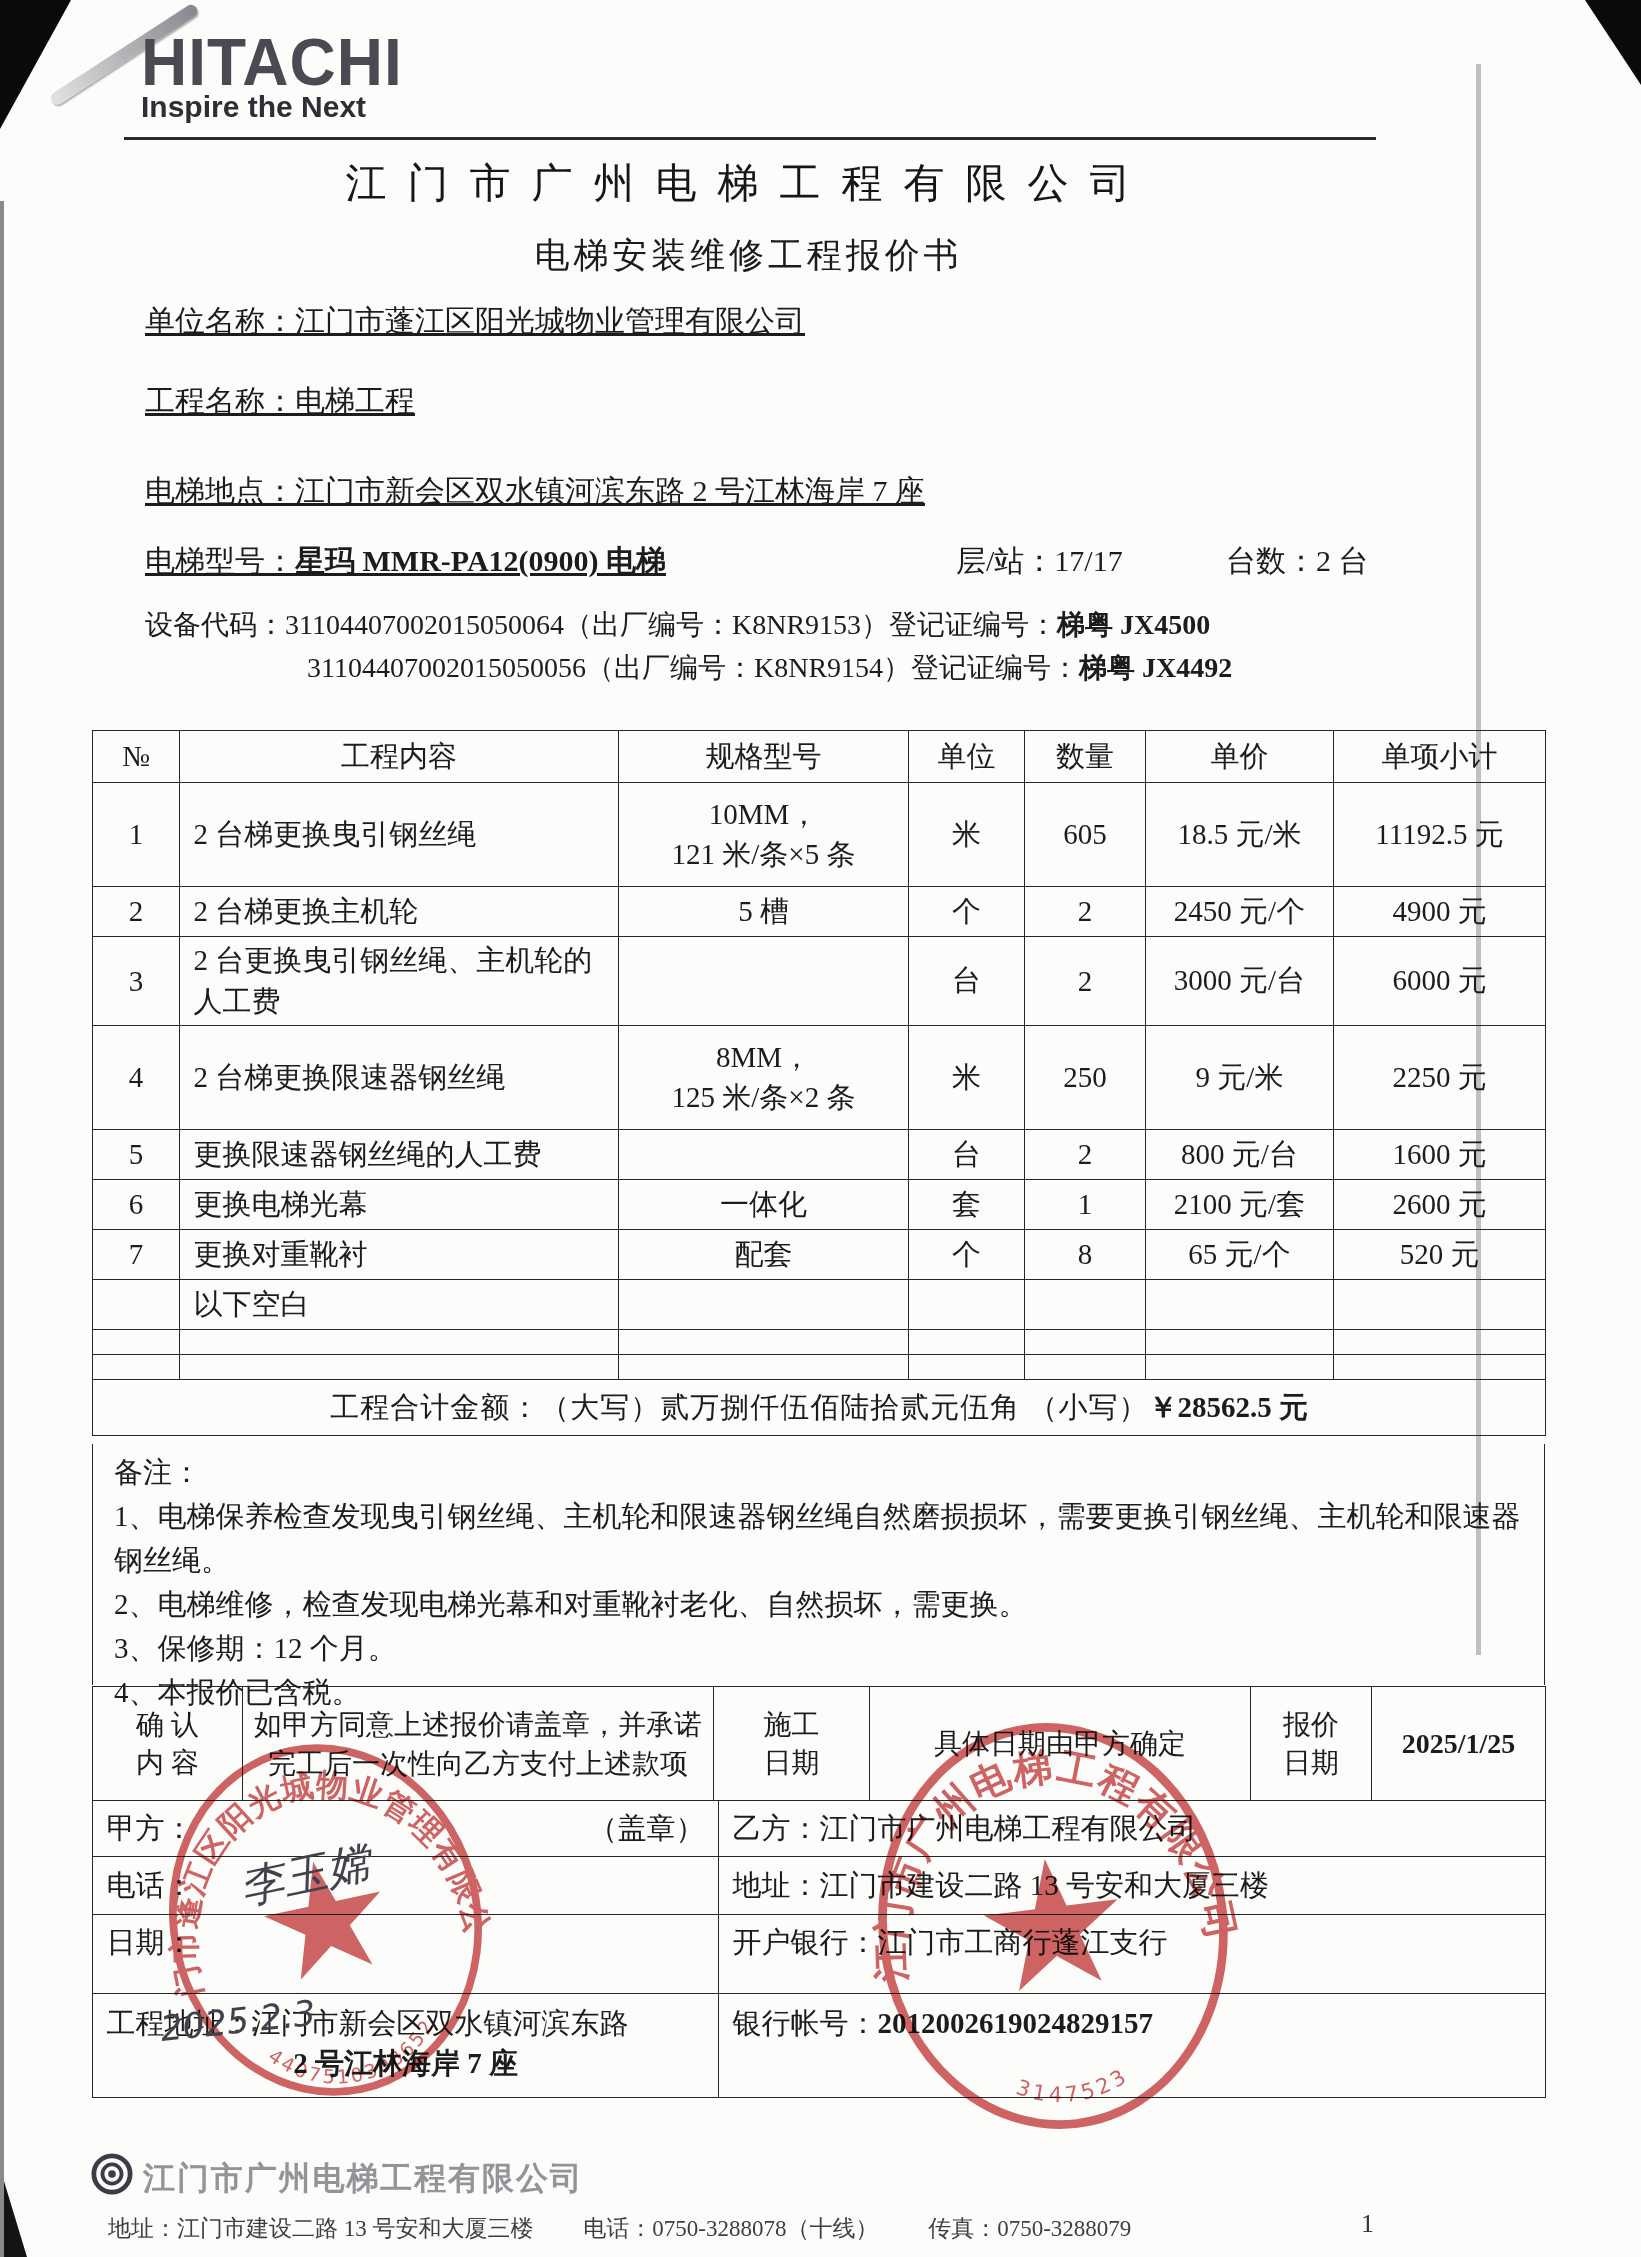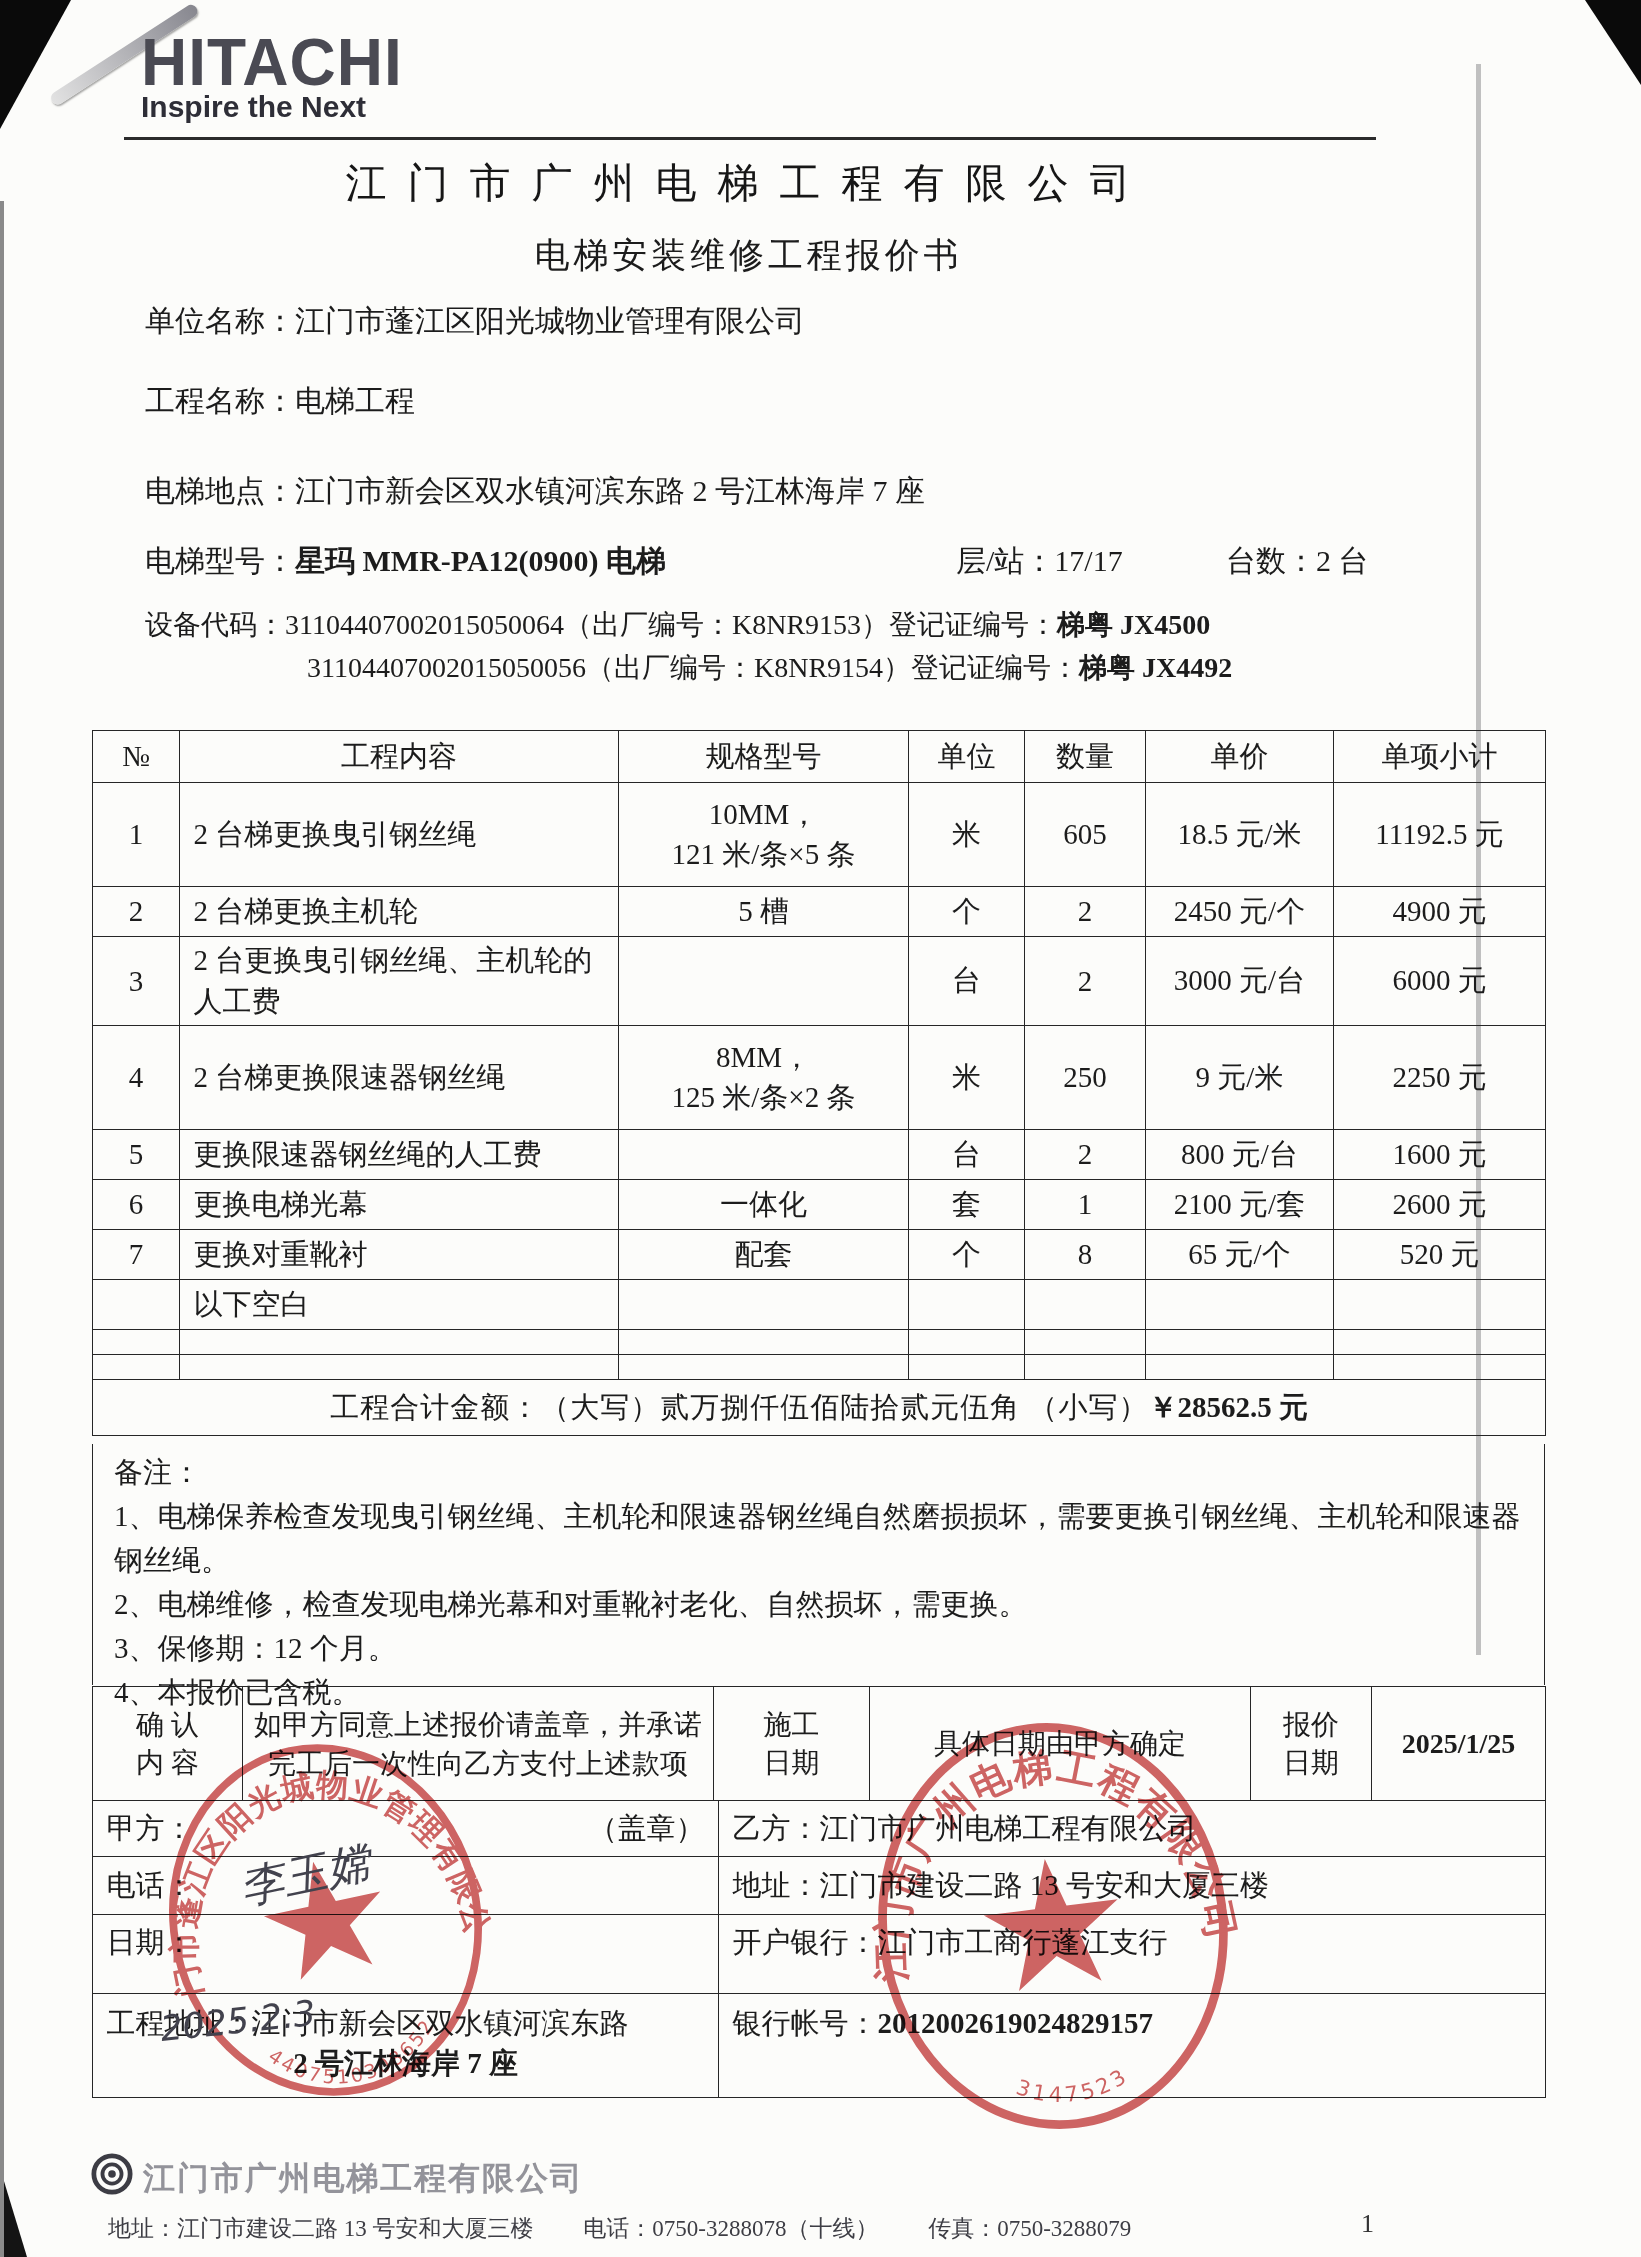--- a/index.html
+++ b/index.html
@@ -26,21 +26,21 @@
   .swoosh{left:52px;top:95px;width:172px;height:12.6px;border-radius:7.7px;
           background:linear-gradient(90deg,#e2e2e2,#87878f);transform:rotate(-33deg);
           transform-origin:left center;box-shadow:0 1.9px 1.9px rgba(0,0,0,.35);}
   .header-rule{left:124px;top:137px;width:1252px;height:2.9px;background:#2b2b2b;}
 
   .title{left:145px;top:156px;width:1207px;text-align:center;font-size:41px;
          letter-spacing:21px;color:#161616;}
   .subtitle{left:145px;top:232px;width:1207px;text-align:center;font-size:35px;letter-spacing:3.9px;}
 
   
-  .field{left:145px;width:1419px;font-size:30px;white-space:nowrap;}
+  .field{left:145px;width:1419px;font-size:30px;white-space:nowrap;text-decoration:underline;}
   .f1{top:301px;} .f2{top:381px;} .f3{top:471px;} .f4{top:541px;}
   .floors{position:absolute;left:811px;top:0;} .units{position:absolute;left:1081px;top:0;}
   .dev{left:145px;width:1419px;font-size:28px;white-space:nowrap;}
   .dev1{top:606px;} .dev2{top:649px;padding-left:162px;}
   .b{font-weight:bold;}
 
   
   table{border-collapse:collapse;table-layout:fixed;}
   .main-table{left:92px;top:730px;width:1453px;font-size:29px;}
   .main-table td,.main-table th{border:1.9px solid #262626;padding:1.9px 7.7px;text-align:center;

